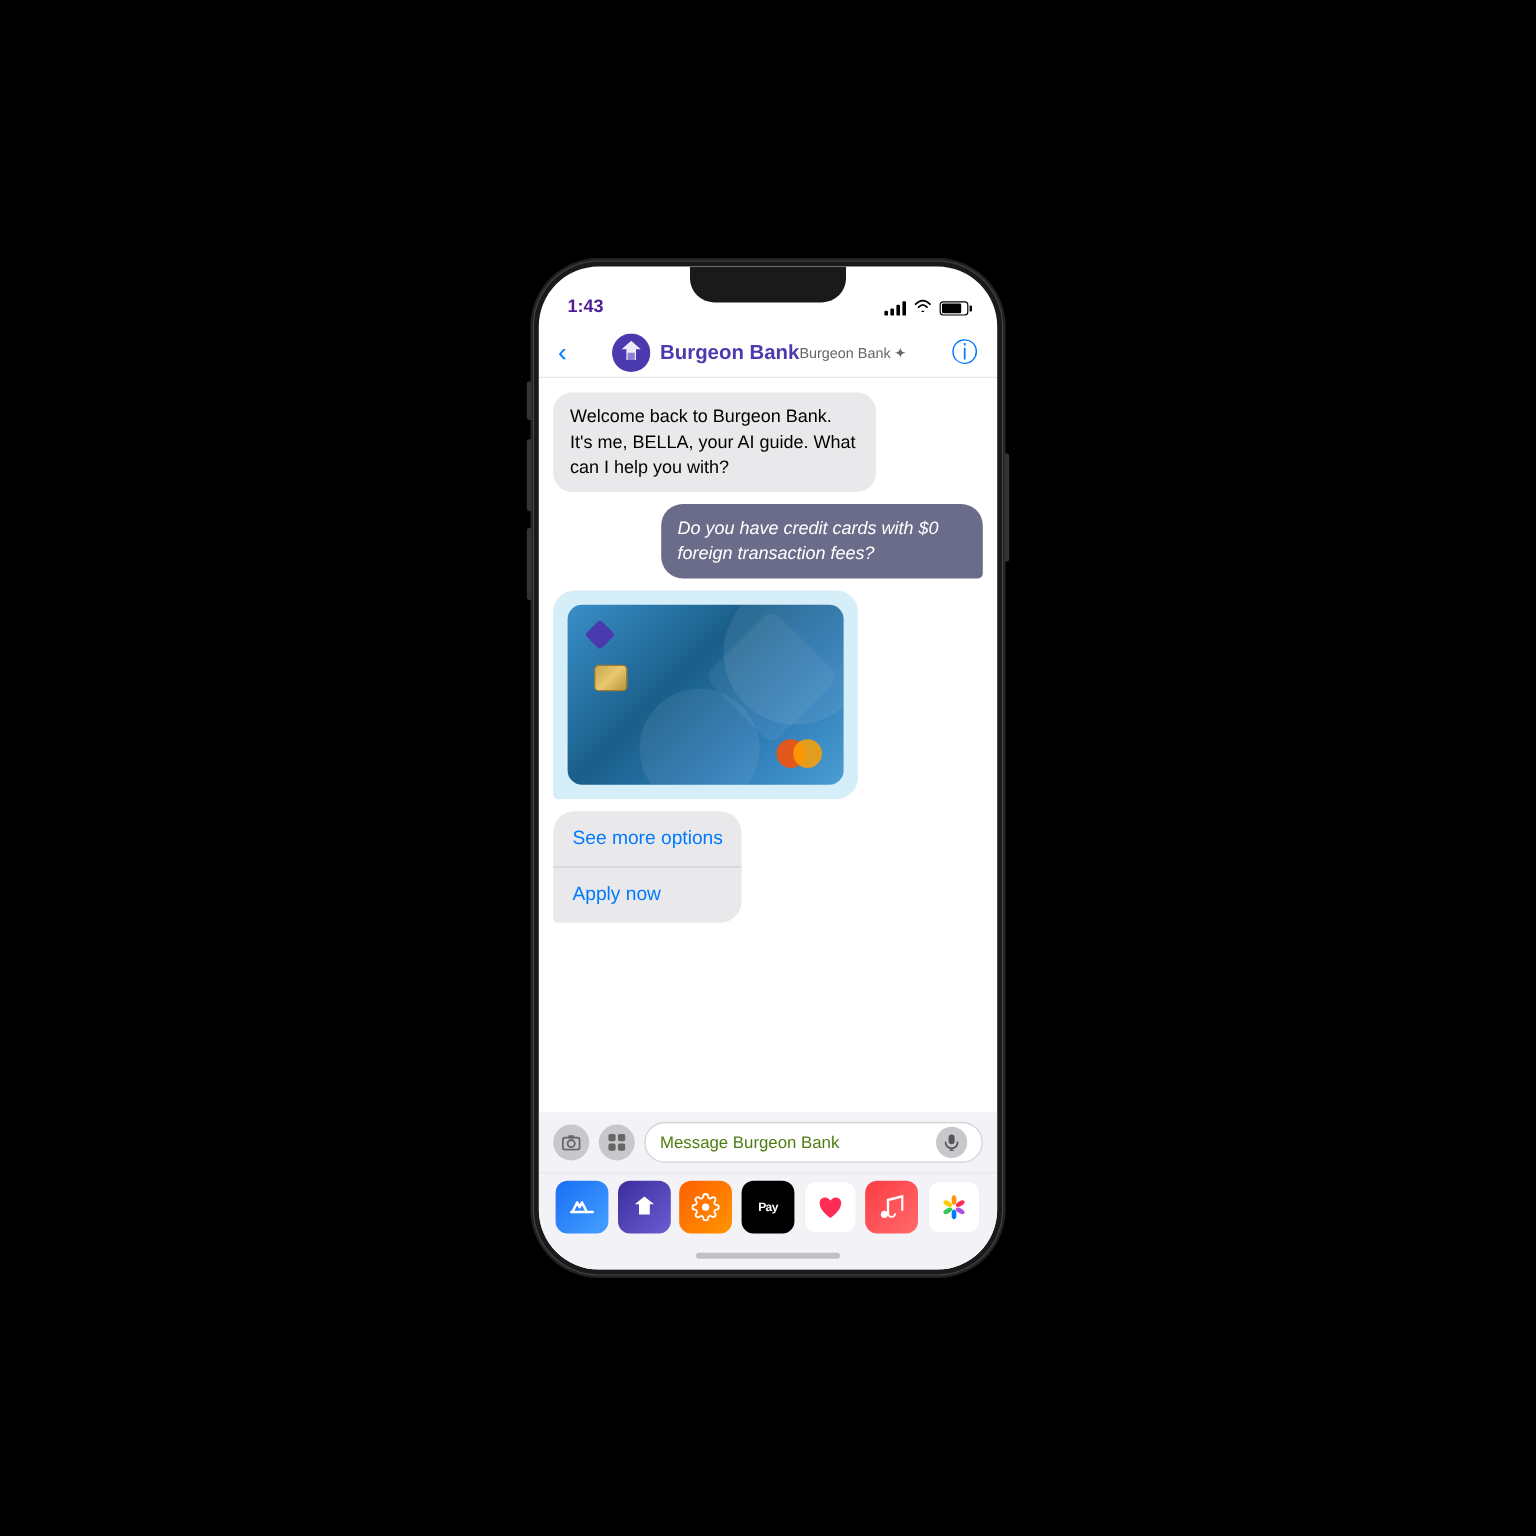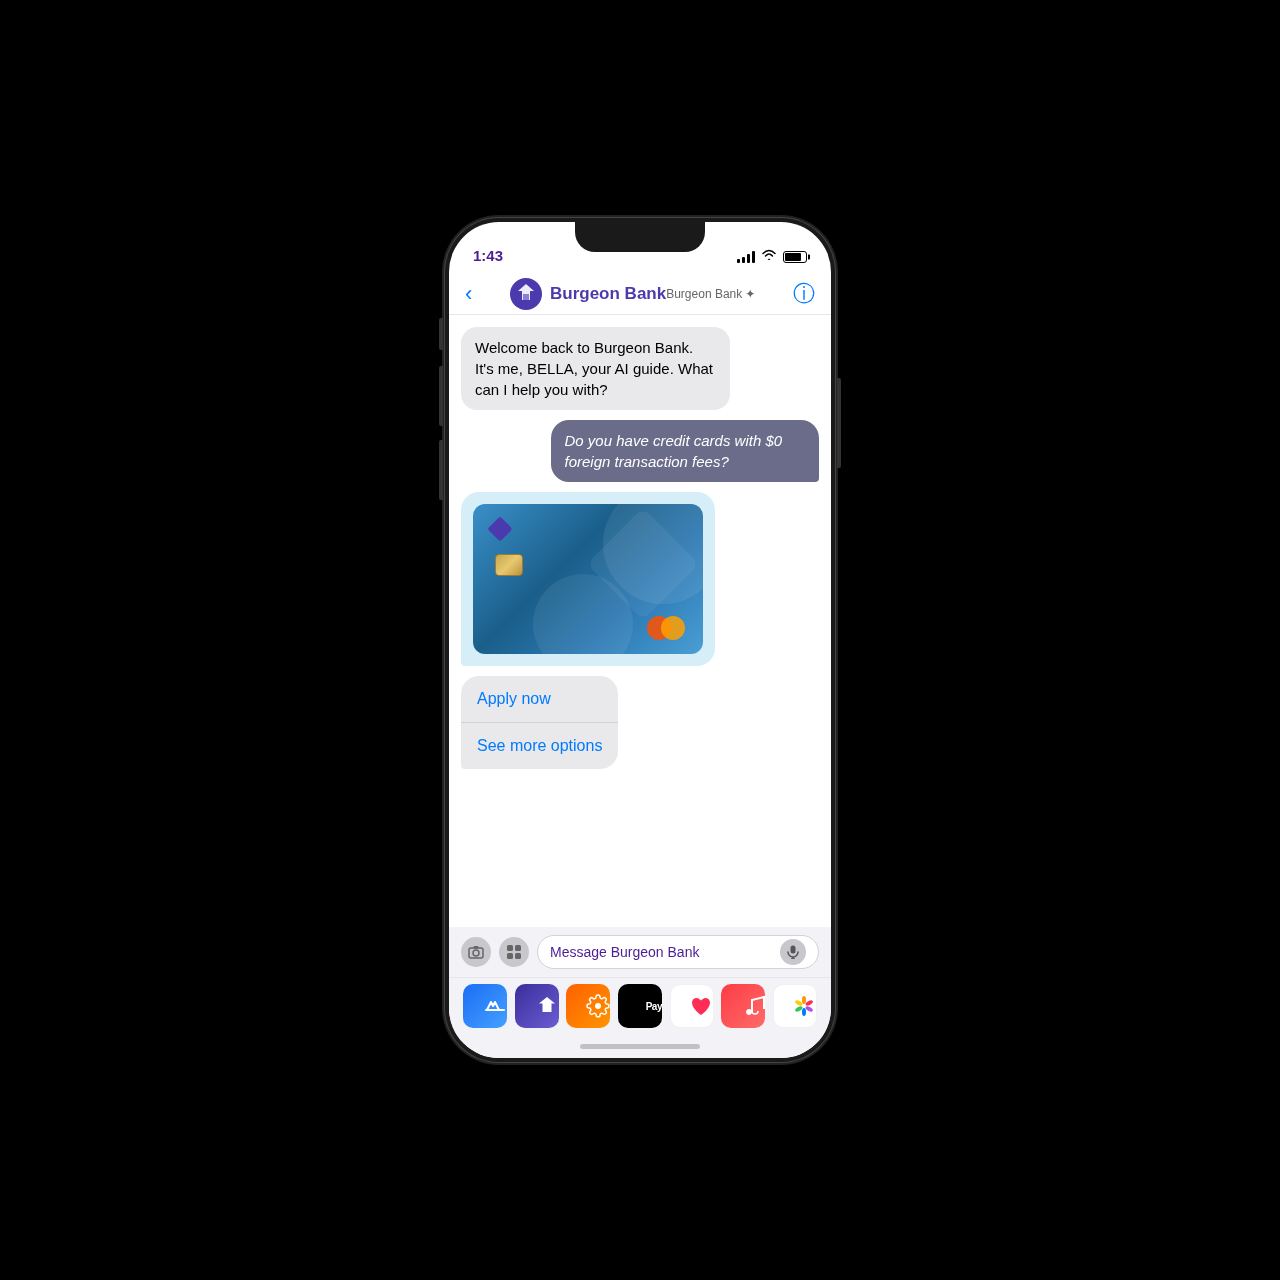--- a/index.html
+++ b/index.html
@@ -380,21 +380,21 @@
       align-items: center;
       justify-content: space-around;
       flex-shrink: 0;
     }
     .app-icon {
       width: 44px;
       height: 44px;
       border-radius: 10px;
       display: flex;
       align-items: center;
-      justify-content: flex-end;
+      justify-content: center;
       font-size: 22px;
     }
 
     
     .home-indicator {
       height: 24px;
       background: #f2f2f7;
       display: flex;
       align-items: center;
       justify-content: center;
@@ -531,22 +531,22 @@
                 <div class="mc-circle-right"></div>
               </div>
             </div>
           </div>
         </div>
       </div>
 
 
       <div class="msg-row left">
         <div class="options-bubble">
+          <a class="option-link">See more options</a>
           <a class="option-link">Apply now</a>
-          <a class="option-link">See more options</a>
         </div>
       </div>
 
     </div>
 
     <div class="input-bar">
       <div class="input-camera">
         <svg width="16" height="14" viewBox="0 0 16 14" fill="none">
           <rect x="1" y="3" width="14" height="10" rx="2" stroke="#666" stroke-width="1.5" fill="none"></rect>
           <circle cx="8" cy="8" r="3" stroke="#666" stroke-width="1.5" fill="none"></circle>
@@ -555,21 +555,21 @@
       </div>
       <div class="input-apps">
         <svg width="16" height="16" viewBox="0 0 16 16" fill="none">
           <rect x="1" y="1" width="6" height="6" rx="1.5" fill="#666"></rect>
           <rect x="9" y="1" width="6" height="6" rx="1.5" fill="#666"></rect>
           <rect x="1" y="9" width="6" height="6" rx="1.5" fill="#666"></rect>
           <rect x="9" y="9" width="6" height="6" rx="1.5" fill="#666"></rect>
         </svg>
       </div>
       <div class="input-field">
-        <span style="color:#4c1d95; font-size:14px;">Message Burgeon Bank</span>
+        <span style="color:#4d7c0f; font-size:14px;">Message Burgeon Bank</span>
         <div class="input-voice">
           <svg width="12" height="14" viewBox="0 0 12 14" fill="none">
             <rect x="3.5" y="0.5" width="5" height="8" rx="2.5" fill="#555"></rect>
             <path d="M1 7C1 9.76 3.24 12 6 12C8.76 12 11 9.76 11 7" stroke="#555" stroke-width="1.5" fill="none" stroke-linecap="round"></path>
             <line x1="6" y1="12" x2="6" y2="14" stroke="#555" stroke-width="1.5"></line>
             <line x1="4" y1="14" x2="8" y2="14" stroke="#555" stroke-width="1.5"></line>
           </svg>
         </div>
       </div>
     </div>

